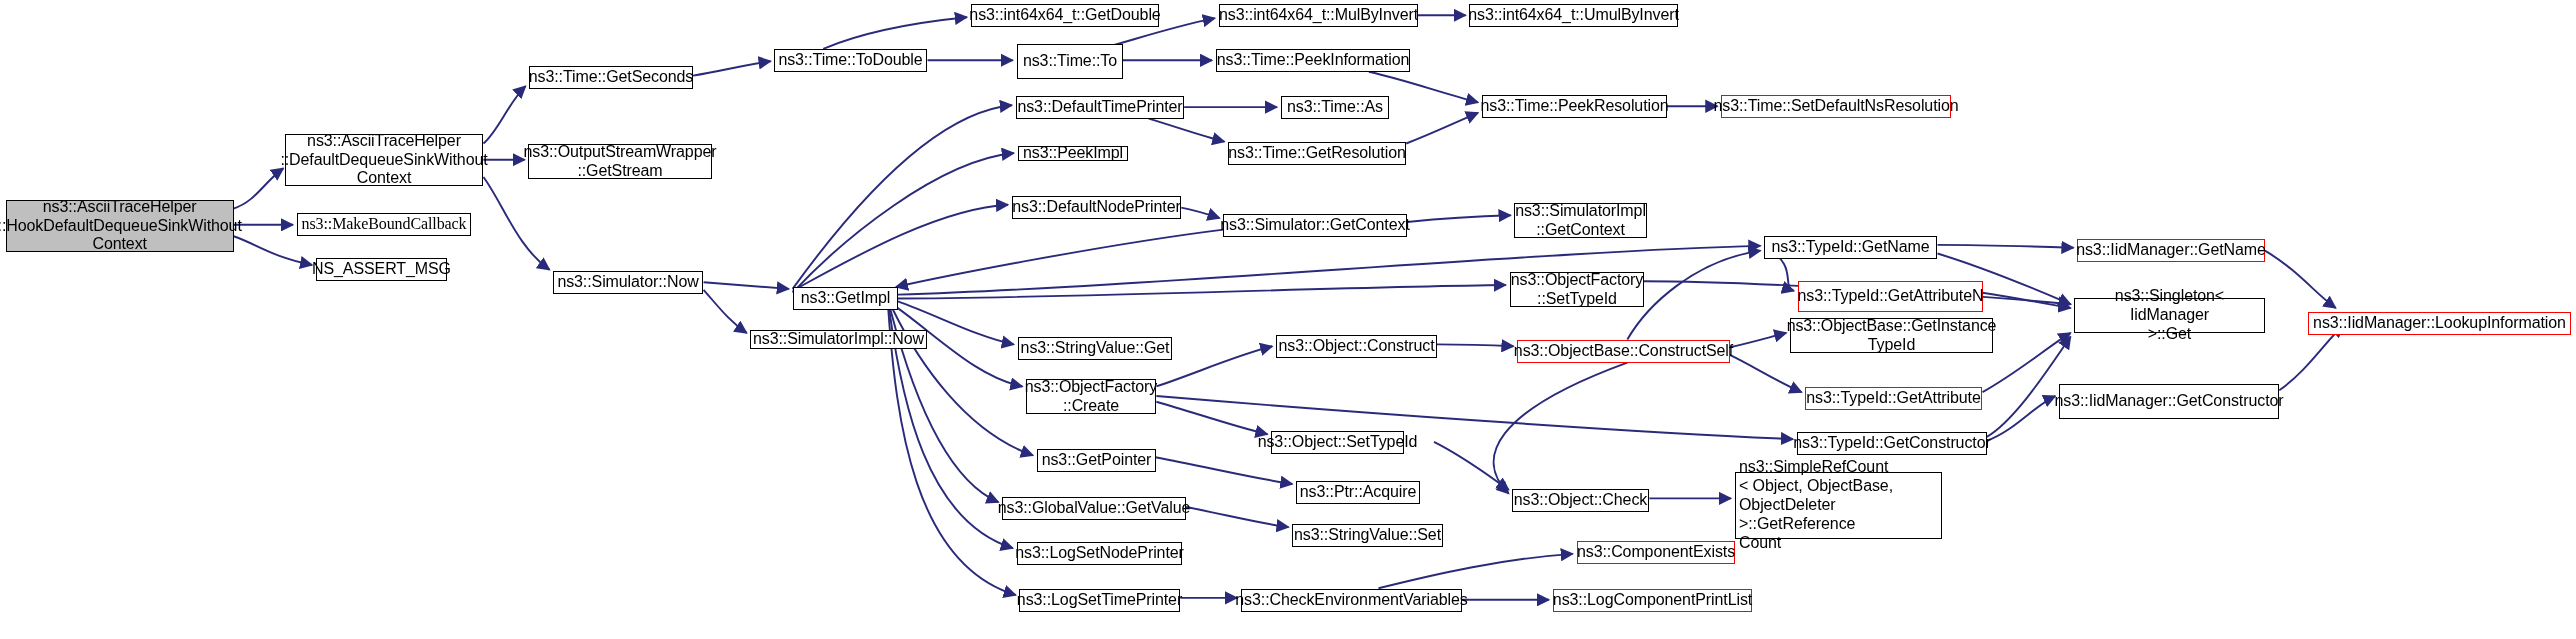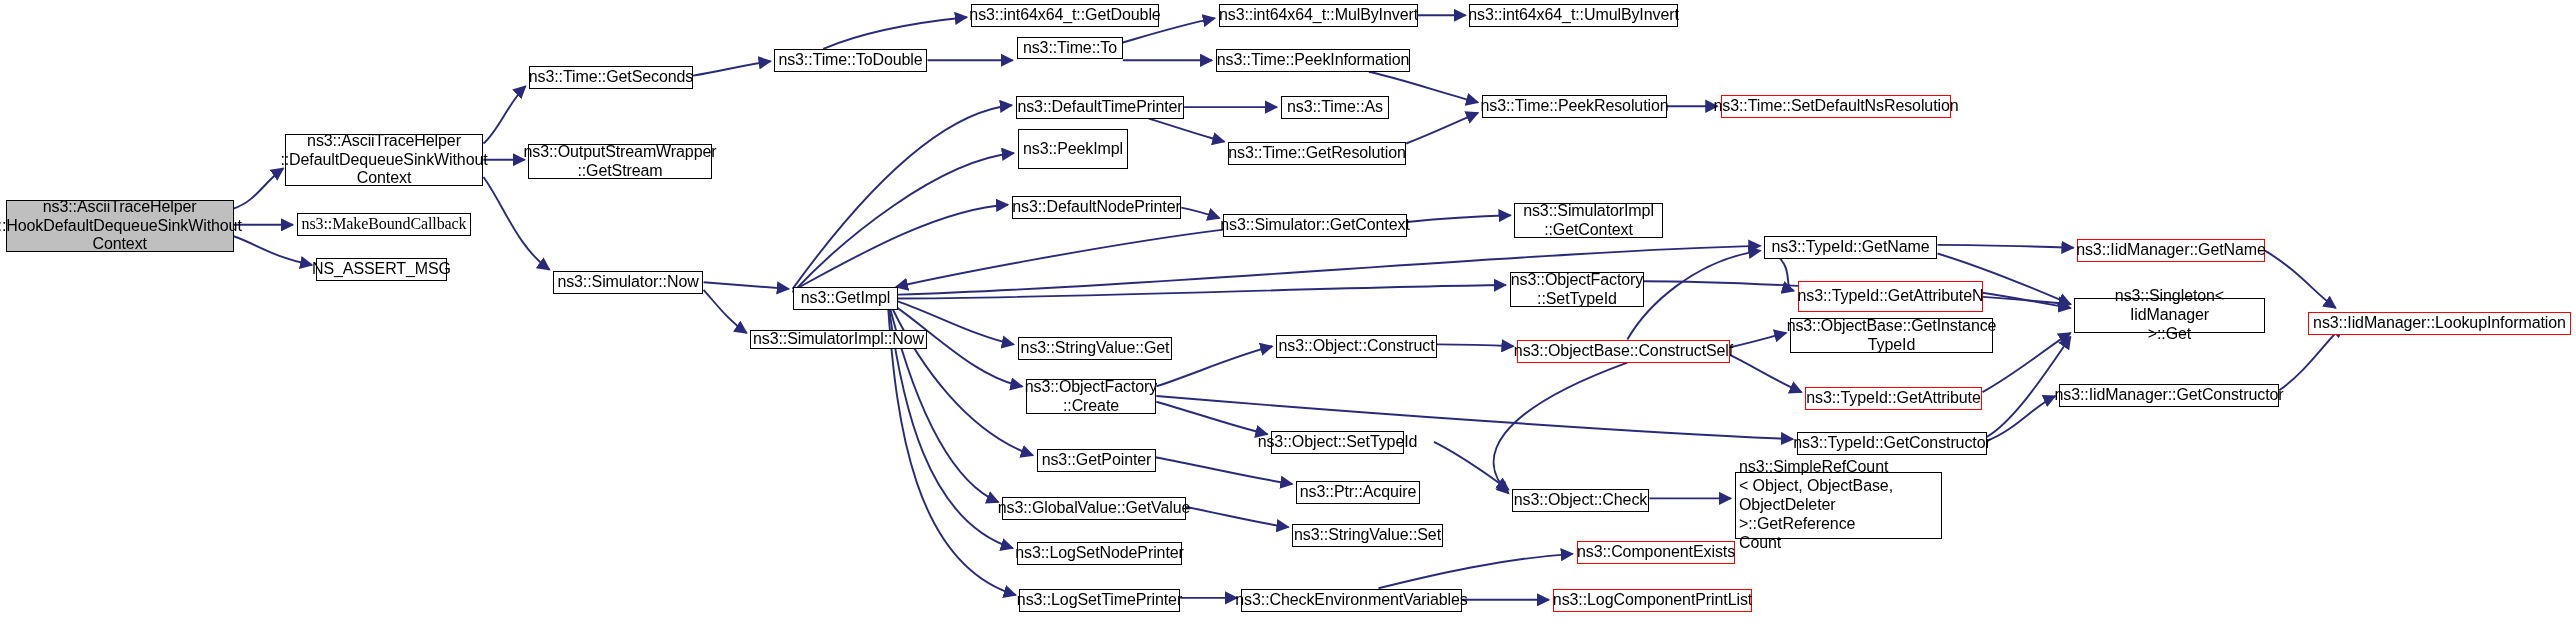--- a/index.html
+++ b/index.html
@@ -130,49 +130,49 @@
       <div class="node" style="left: 285px; top: 134px; width: 198px; height: 52px;"><span>ns3::AsciiTraceHelper
 ::DefaultDequeueSinkWithout
 Context</span></div>
       <div class="node" style="left: 528px; top: 144px; width: 184px; height: 35px;"><span>ns3::OutputStreamWrapper
 ::GetStream</span></div>
       <div class="node" style="left: 297px; top: 213px; width: 174px; height: 23px; font-family: Liberation Serif, serif;"><span>ns3::MakeBoundCallback</span></div>
       <div class="node" style="left: 316px; top: 258px; width: 131px; height: 23px;"><span>NS_ASSERT_MSG</span></div>
       <div class="node" style="left: 529px; top: 66px; width: 164px; height: 23px;"><span>ns3::Time::GetSeconds</span></div>
       <div class="node" style="left: 774px; top: 49px; width: 153px; height: 23px;"><span>ns3::Time::ToDouble</span></div>
       <div class="node" style="left: 971px; top: 3.8px; width: 188px; height: 23px;"><span>ns3::int64x64_t::GetDouble</span></div>
-      <div class="node" style="left: 1017px; top: 37px; width: 106px; height: 22px;"><span>ns3::Time::To</span></div>
+      <div class="node" style="left: 1017px; top: 44px; width: 106px; height: 35px;"><span>ns3::Time::To</span></div>
       <div class="node" style="left: 1219px; top: 3.8px; width: 199px; height: 23px;"><span>ns3::int64x64_t::MulByInvert</span></div>
       <div class="node" style="left: 1469px; top: 3.8px; width: 209px; height: 23px;"><span>ns3::int64x64_t::UmulByInvert</span></div>
       <div class="node" style="left: 1216px; top: 49px; width: 194px; height: 23px;"><span>ns3::Time::PeekInformation</span></div>
       <div class="node" style="left: 1482px; top: 95px; width: 185px; height: 23px;"><span>ns3::Time::PeekResolution</span></div>
       <div class="node red" style="left: 1721px; top: 95px; width: 230px; height: 23px;"><span>ns3::Time::SetDefaultNsResolution</span></div>
       <div class="node" style="left: 1016px; top: 96px; width: 168px; height: 23px;"><span>ns3::DefaultTimePrinter</span></div>
       <div class="node" style="left: 1281px; top: 96px; width: 108px; height: 23px;"><span>ns3::Time::As</span></div>
       <div class="node" style="left: 1228px; top: 142px; width: 178px; height: 23px;"><span>ns3::Time::GetResolution</span></div>
-      <div class="node" style="left: 1018px; top: 129px; width: 110px; height: 40px;"><span>ns3::PeekImpl</span></div>
+      <div class="node" style="left: 1018px; top: 146px; width: 110px; height: 15px;"><span>ns3::PeekImpl</span></div>
       <div class="node" style="left: 1012px; top: 196px; width: 169px; height: 23px;"><span>ns3::DefaultNodePrinter</span></div>
       <div class="node" style="left: 1223px; top: 214px; width: 184px; height: 23px;"><span>ns3::Simulator::GetContext</span></div>
-      <div class="node" style="left: 1514px; top: 203px; width: 149px; height: 35px;"><span>ns3::SimulatorImpl
+      <div class="node" style="left: 1514px; top: 203px; width: 133px; height: 35px;"><span>ns3::SimulatorImpl
 ::GetContext</span></div>
       <div class="node" style="left: 553px; top: 271px; width: 150px; height: 23px;"><span>ns3::Simulator::Now</span></div>
       <div class="node" style="left: 793px; top: 287px; width: 105px; height: 23px;"><span>ns3::GetImpl</span></div>
       <div class="node" style="left: 750px; top: 330px; width: 177px; height: 19px;"><span>ns3::SimulatorImpl::Now</span></div>
       <div class="node" style="left: 1510px; top: 272px; width: 134px; height: 35px;"><span>ns3::ObjectFactory
 ::SetTypeId</span></div>
       <div class="node" style="left: 1764px; top: 236px; width: 173px; height: 23px;"><span>ns3::TypeId::GetName</span></div>
       <div class="node red" style="left: 2077px; top: 239px; width: 188px; height: 23px;"><span>ns3::IidManager::GetName</span></div>
       <div class="node red" style="left: 1798px; top: 281px; width: 185px; height: 31px;"><span>ns3::TypeId::GetAttributeN</span></div>
       <div class="node" style="left: 2074px; top: 298px; width: 191px; height: 35px;"><span>ns3::Singleton&lt; IidManager
 &gt;::Get</span></div>
       <div class="node" style="left: 1790px; top: 318px; width: 203px; height: 35px;"><span>ns3::ObjectBase::GetInstance
 TypeId</span></div>
       <div class="node red" style="left: 2308px; top: 312px; width: 263px; height: 23px;"><span>ns3::IidManager::LookupInformation</span></div>
       <div class="node red" style="left: 1805px; top: 387px; width: 177px; height: 23px;"><span>ns3::TypeId::GetAttribute</span></div>
-      <div class="node" style="left: 2059px; top: 384px; width: 220px; height: 23px;"><span>ns3::IidManager::GetConstructor</span></div>
+      <div class="node" style="left: 2059px; top: 384px; width: 220px; height: 35px;"><span>ns3::IidManager::GetConstructor</span></div>
       <div class="node" style="left: 1797px; top: 432px; width: 190px; height: 23px;"><span>ns3::TypeId::GetConstructor</span></div>
       <div class="node" style="left: 1018px; top: 337px; width: 154px; height: 23px;"><span>ns3::StringValue::Get</span></div>
       <div class="node" style="left: 1276px; top: 335px; width: 161px; height: 23px; text-align: center;"><span>ns3::Object::Construct</span></div>
       <div class="node red" style="left: 1517px; top: 340px; width: 213px; height: 23px;"><span>ns3::ObjectBase::ConstructSelf</span></div>
       <div class="node" style="left: 1026px; top: 379px; width: 130px; height: 35px;"><span>ns3::ObjectFactory
 ::Create</span></div>
       <div class="node" style="left: 1271px; top: 431px; width: 133px; height: 23px;"><span>ns3::Object::SetTypeId</span></div>
       <div class="node" style="left: 1037px; top: 449px; width: 119px; height: 23px;"><span>ns3::GetPointer</span></div>
       <div class="node" style="left: 1296px; top: 481px; width: 124px; height: 23px;"><span>ns3::Ptr::Acquire</span></div>
       <div class="node" style="left: 1002px; top: 497px; width: 184px; height: 23px;"><span>ns3::GlobalValue::GetValue</span></div>

